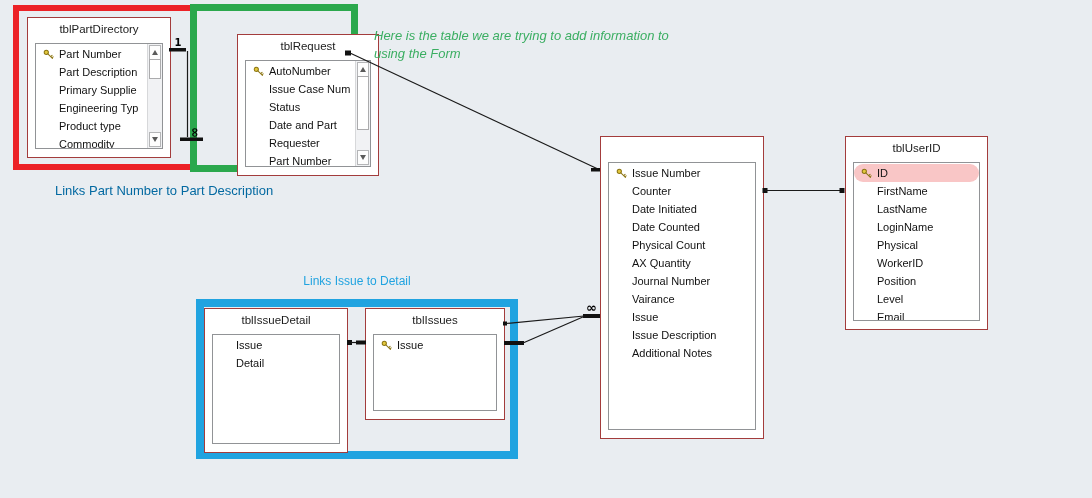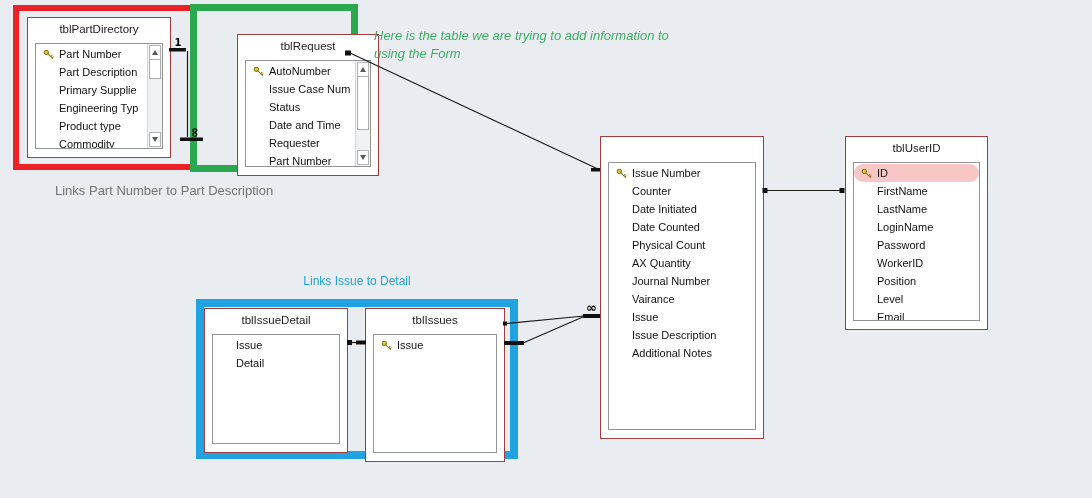--- a/index.html
+++ b/index.html
@@ -7,21 +7,21 @@
   #canvas{position:relative;width:1092px;height:498px;background:#e9edf1;overflow:hidden;padding-left:7px;}
 
   
   .ann-box{position:absolute;box-sizing:border-box;background:transparent;}
   #red-box{left:13px;top:5px;width:183px;height:165px;border:6px solid #ec2227;z-index:1;}
   #green-box{left:190px;top:4px;width:168px;height:168px;border:7px solid #2ba84d;z-index:2;}
   #blue-box{left:196px;top:299px;width:322px;height:160px;border:8px solid #20a3e0;z-index:1;}
 
   
   .ann-text{position:absolute;z-index:6;white-space:nowrap;}
-  #red-label{left:55px;top:183px;font-size:13px;color:#737373;}
+  #red-label{left:55px;top:183px;font-size:13px;color:#0369a1;}
   #green-label{left:374px;top:27px;font-size:13px;color:#3bae62;line-height:18px;font-style:italic;}
   #blue-label{left:196px;top:274px;width:322px;text-align:center;font-size:12px;color:#20a3e0;}
 
   
   .tbl{position:absolute;box-sizing:border-box;background:#fff;border:1px solid #a33c3c;z-index:3;}
   .tbl-title{height:21px;line-height:22px;text-align:center;font-size:11.5px;color:#1b1b1b;overflow:hidden;}
   .tbl-list{position:absolute;left:7px;right:7px;bottom:8px;top:25px;border:1px solid #919396;background:#fff;overflow:hidden;}
   .rows{position:absolute;left:0;top:1px;right:0;}
   .row{height:18px;display:flex;align-items:center;overflow:hidden;}
   .row.hl{background:#f9c6c6;border-radius:9px;}
@@ -119,21 +119,21 @@
           <div class="row">
             <span class="keycell"></span>
             <span class="fname">Issue Case Num</span>
           </div>
           <div class="row">
             <span class="keycell"></span>
             <span class="fname">Status</span>
           </div>
           <div class="row">
             <span class="keycell"></span>
-            <span class="fname">Date and Time</span>
+            <span class="fname">Date and Part</span>
           </div>
           <div class="row">
             <span class="keycell"></span>
             <span class="fname">Requester</span>
           </div>
           <div class="row">
             <span class="keycell"></span>
             <span class="fname">Part Number</span>
           </div>
         </div>
@@ -229,21 +229,21 @@
           <div class="row">
             <span class="keycell"></span>
             <span class="fname">LastName</span>
           </div>
           <div class="row">
             <span class="keycell"></span>
             <span class="fname">LoginName</span>
           </div>
           <div class="row">
             <span class="keycell"></span>
-            <span class="fname">Password</span>
+            <span class="fname">Physical</span>
           </div>
           <div class="row">
             <span class="keycell"></span>
             <span class="fname">WorkerID</span>
           </div>
           <div class="row">
             <span class="keycell"></span>
             <span class="fname">Position</span>
           </div>
           <div class="row">
@@ -271,21 +271,21 @@
             <span class="fname">Issue</span>
           </div>
           <div class="row">
             <span class="keycell"></span>
             <span class="fname">Detail</span>
           </div>
         </div>
     </div>
   </div>
 
-  <div class="tbl" style="left:365px;top:308px;width:140px;height:154px;">
+  <div class="tbl" style="left:365px;top:308px;width:140px;height:112px;">
     <div class="tbl-title">tblIssues</div>
     <div class="tbl-list">
       <div class="rows">
           <div class="row">
             <span class="keycell">
               <svg viewBox="0 0 12 12" width="11" height="11">
                 <g stroke="#8c7513" stroke-width="1.1" fill="#e3c83c">
                   <circle cx="3.6" cy="3.6" r="2.3"></circle>
                   <path d="M5.3 5.3 L10.3 10.3 M8.4 8.4 L9.9 6.9 M9.7 9.7 L11.1 8.5" fill="none" stroke-linecap="round"></path>
                 </g>

